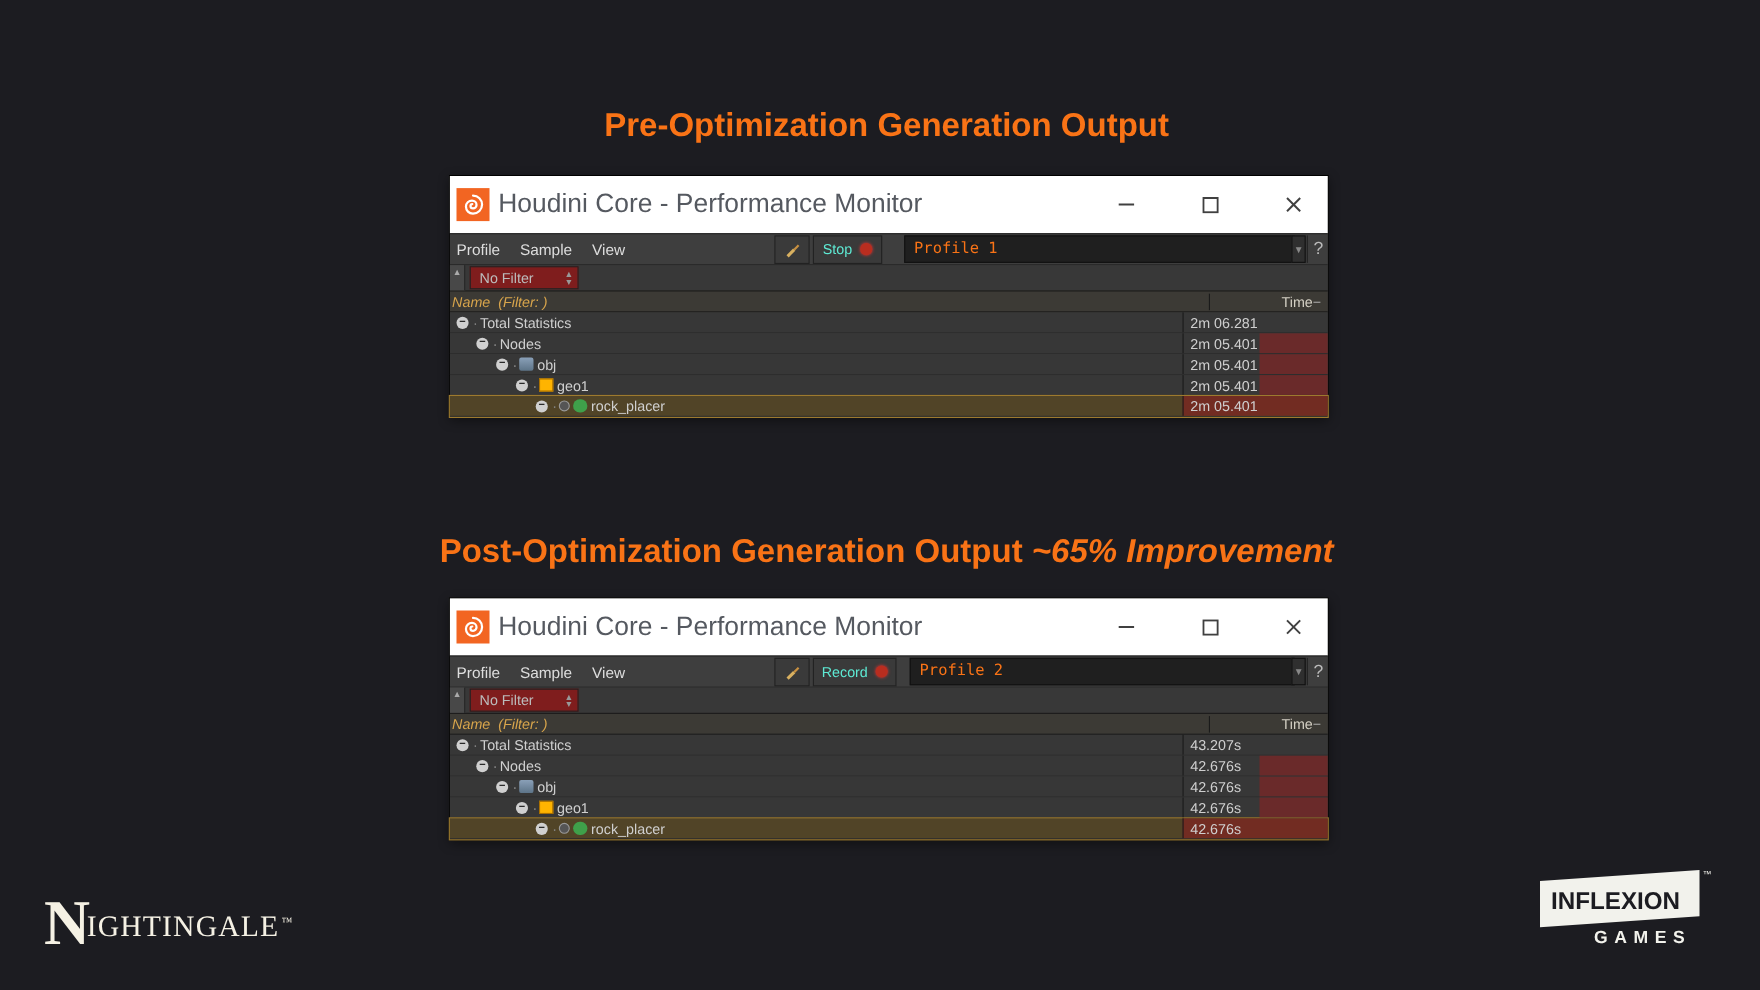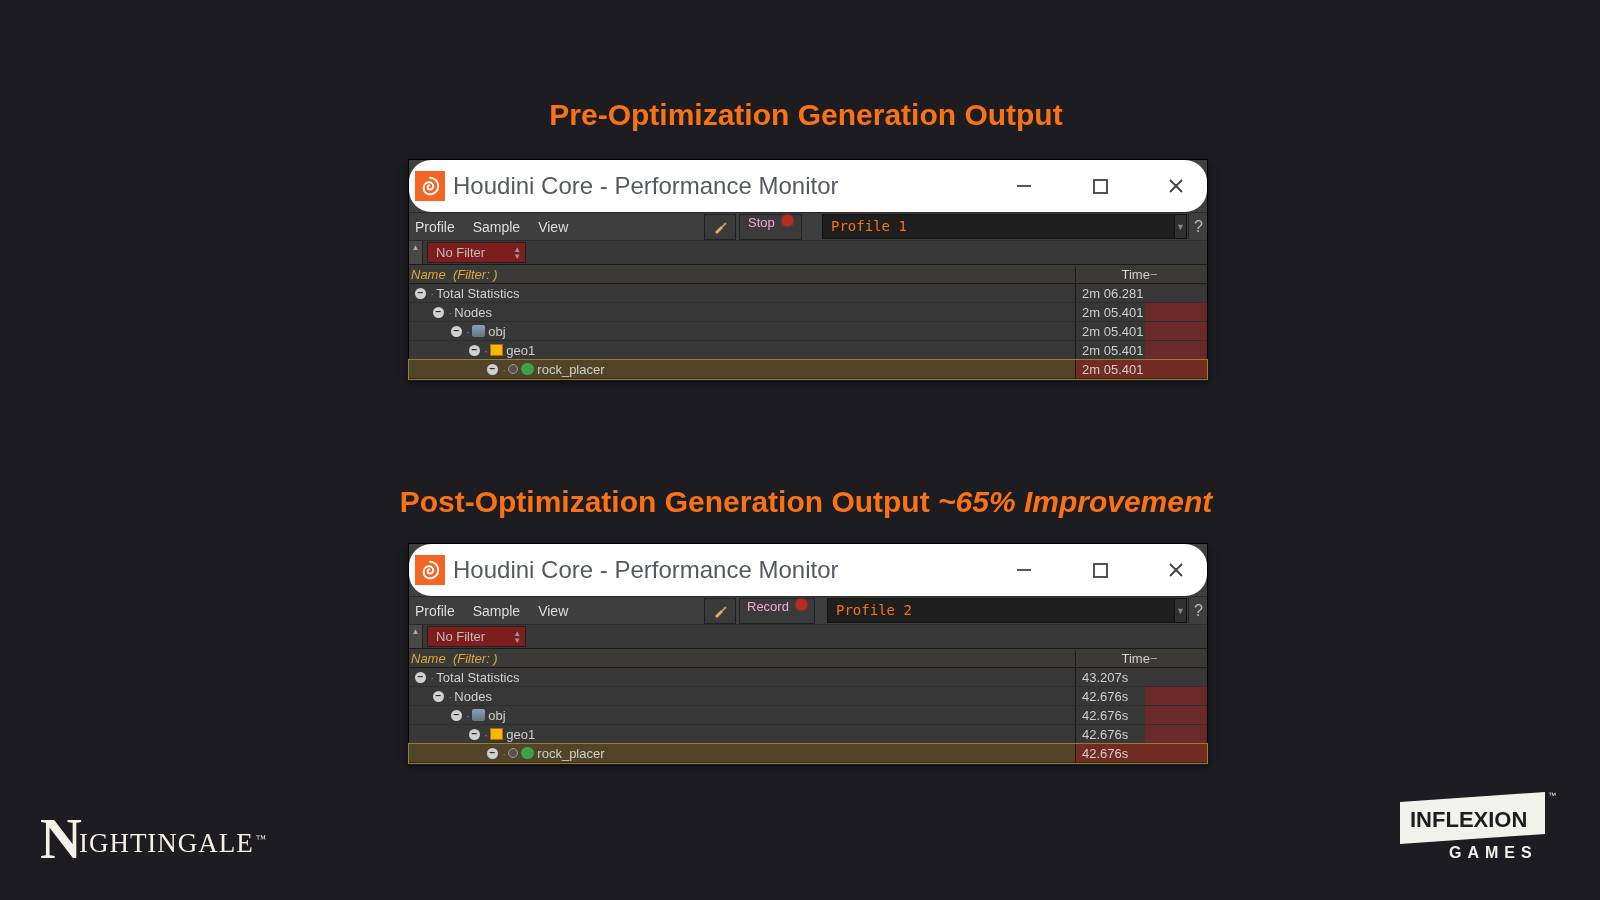--- a/index.html
+++ b/index.html
@@ -34,21 +34,20 @@
   }
   .window.w1 { top: 159px; }
   .window.w2 { top: 543px; }
 
   .titlebar {
     height: 52px;
     background: #ffffff;
     display: flex;
     align-items: center;
     padding: 0 8px 0 6px;
-    border-radius: 22px;
   }
   .app-icon {
     width: 30px; height: 30px;
     background: #f26522;
     display: flex; align-items: center; justify-content: center;
     margin-right: 8px;
   }
   .app-icon svg { width: 22px; height: 22px; }
   .titlebar-text {
     color: #555960;
@@ -87,24 +86,24 @@
     border: 1px solid #222;
     background: #3a3a3a;
     display: flex; align-items: center; justify-content: center;
   }
   .menubar .rec-btn {
     position: absolute;
     left: 330px;
     height: 26px;
     border: 1px solid #222;
     background: #3a3a3a;
-    display: flex; align-items: flex-start;
+    display: flex; align-items: center;
     padding: 0 8px;
     font-size: 13px;
-    color: #f9a8d4;
+    color: #5eead4;
   }
   .rec-dot {
     width: 11px; height: 11px; border-radius: 50%;
     background: #b92d1f;
     margin-left: 7px;
     box-shadow: 0 0 3px #e33;
   }
   .profile-box {
     position: absolute;
     left: 413px;
@@ -171,28 +170,28 @@
     display: flex;
     font-size: 13px;
     font-style: italic;
     color: #d8a54c;
     border-top: 1px solid #1a1a1a;
     border-bottom: 1px solid #1a1a1a;
     align-items: center;
   }
   .col-name { flex: 1; padding-left: 2px; }
   .col-time {
-    width: 132px;
+    width: 108px;
     padding-left: 2px;
     border-left: 1px solid #1a1a1a;
     font-style: normal;
     font-weight: normal;
     color: #d4d0c4;
     display: flex;
-    justify-content: center;
+    justify-content: flex-end;
     padding-right: 6px;
     align-items: center;
   }
   .col-time .minus { color: #aaa; font-style: normal; }
 
   .rows { font-size: 13px; color: #cfcfcf; }
   .row {
     height: 19px;
     display: flex;
     align-items: center;

